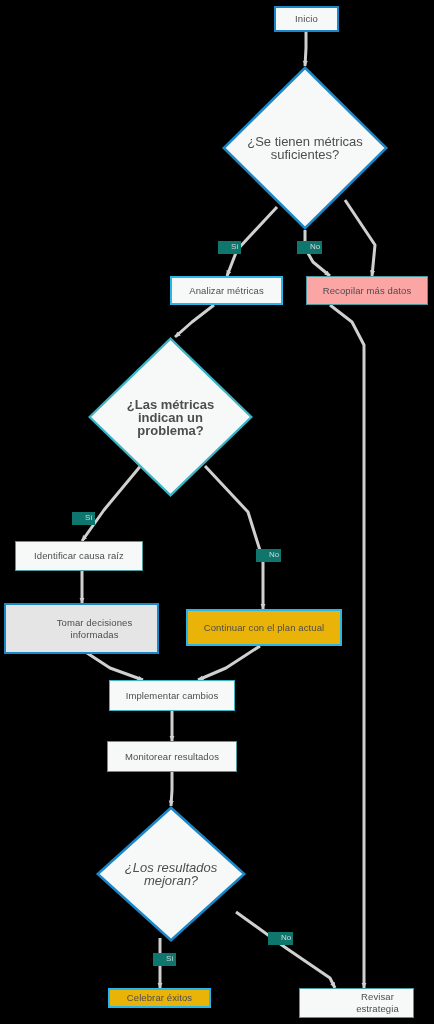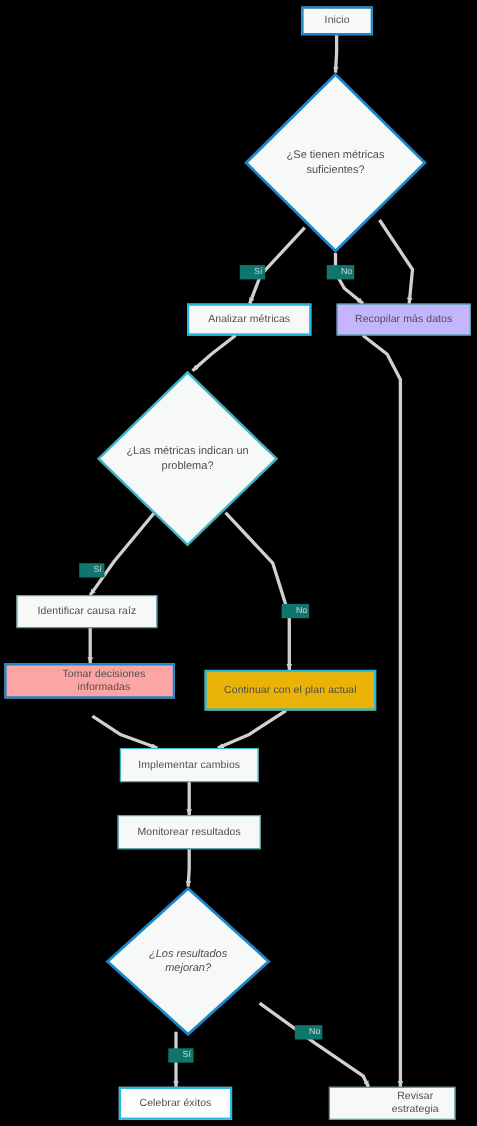--- a/index.html
+++ b/index.html
@@ -9,21 +9,21 @@
   .edges{position:absolute;left:0;top:0;width:434px;height:1024px;}
   .node{position:absolute;box-sizing:border-box;background:#f7f8f8;
         display:flex;align-items:center;justify-content:center;text-align:center;
         color:#4d4d4d;font-size:9.5px;line-height:12px;letter-spacing:.1px;
         padding:2px 6px;}
   .rect{border-style:solid;}
   .dia-wrap{position:absolute;}
   .dia-wrap svg{position:absolute;left:0;top:0;overflow:visible;}
   .dia-label{position:absolute;left:0;top:0;width:100%;height:100%;
         display:flex;align-items:center;justify-content:center;text-align:center;
-        color:#4d4d4d;font-size:10px;line-height:13px;pointer-events:none;}
+        color:#4d4d4d;font-size:13px;line-height:13px;pointer-events:none;}
   .elabel{position:absolute;background:#0f766e;color:#d8d8d8;font-size:8px;
         line-height:10px;padding:1px 2px 2px 13px;white-space:nowrap;}
 </style>
 </head>
 <body>
 
 <div id="canvas">
   <svg class="edges" id="edge-layer" viewBox="0 0 434 1024" width="434" height="1024">
     <defs>
       <marker id="arrow" markerWidth="7" markerHeight="7" refX="5.4" refY="2.6" orient="auto" markerUnits="userSpaceOnUse">
@@ -56,55 +56,55 @@
         <svg width="166" height="164" viewBox="0 0 166 164">
           <polygon points="83,1.75 164.25,82 83,162.25 1.75,82" fill="#f7f8f8" stroke="#1b87c9" stroke-width="2.5"></polygon>
         </svg>
         <div class="dia-label" style="color: rgb(77, 77, 77);">
           <div style="max-width: 120px;">¿Se tienen métricas suficientes?</div>
         </div>
       </div>
       <div class="node rect" style="left: 170px; top: 276px; width: 113px; height: 29px; border-width: 2.5px; border-color: rgb(41, 182, 232); background: rgb(247, 248, 248); color: rgb(77, 77, 77);">
         <span>Analizar métricas</span>
       </div>
-      <div class="node rect" style="left: 306px; top: 276px; width: 122px; height: 29px; border-width: 1.6px; border-color: rgb(74, 155, 160); background: #c4b5fd; color: rgb(77, 77, 77);">
+      <div class="node rect" style="left: 306px; top: 276px; width: 122px; height: 29px; border-width: 1.6px; border-color: rgb(74, 155, 160); background: #fca5a5; color: rgb(77, 77, 77);">
         <span>Recopilar más datos</span>
       </div>
       <div class="dia-wrap" style="left: 88px; top: 337px; width: 165px; height: 160px;">
         <svg width="165" height="160" viewBox="0 0 165 160">
           <polygon points="82.5,1.6 163.4,80 82.5,158.4 1.6,80" fill="#f7f8f8" stroke="#3bb4c6" stroke-width="2.2"></polygon>
         </svg>
         <div class="dia-label" style="color: rgb(77, 77, 77);">
-          <div style="max-width: 119px;">¿Las métricas indican un problema?</div>
+          <div style="max-width: 119px; font-weight: bold;">¿Las métricas indican un problema?</div>
         </div>
       </div>
       <div class="node rect" style="left: 15px; top: 541px; width: 128px; height: 30px; border-width: 1.6px; border-color: rgb(74, 155, 160); background: rgb(247, 248, 248); color: rgb(77, 77, 77);">
         <span>Identificar causa raíz</span>
       </div>
-      <div class="node rect" style="left: 4px; top: 603px; width: 155px; height: 32px; border-width: 2.5px; border-color: rgb(27, 135, 201); background: #fca5a5; color: rgb(77, 77, 77); padding-left: 32px;">
+      <div class="node rect" style="left: 4px; top: 603px; width: 155px; height: 51px; border-width: 2.5px; border-color: rgb(27, 135, 201); background: #e5e5e5; color: rgb(77, 77, 77); padding-left: 32px;">
         <span>Tomar decisiones informadas</span>
       </div>
       <div class="node rect" style="left: 186px; top: 609px; width: 156px; height: 37px; border-width: 2.5px; border-color: rgb(41, 182, 232); background: #eab308; color: rgb(77, 77, 77);">
         <span>Continuar con el plan actual</span>
       </div>
       <div class="node rect" style="left: 109px; top: 680px; width: 126px; height: 31px; border-width: 1.8px; border-color: rgb(59, 180, 198); background: rgb(247, 248, 248); color: rgb(77, 77, 77);">
         <span>Implementar cambios</span>
       </div>
       <div class="node rect" style="left: 107px; top: 741px; width: 130px; height: 31px; border-width: 1.8px; border-color: rgb(74, 155, 160); background: rgb(247, 248, 248); color: rgb(77, 77, 77);">
         <span>Monitorear resultados</span>
       </div>
       <div class="dia-wrap" style="left: 96px; top: 806px; width: 150px; height: 136px; font-style: italic;">
         <svg width="150" height="136" viewBox="0 0 150 136">
           <polygon points="75,1.75 148.25,68 75,134.25 1.75,68" fill="#f7f8f8" stroke="#1b87c9" stroke-width="2.5"></polygon>
         </svg>
         <div class="dia-label" style="color: rgb(77, 77, 77);">
           <div style="max-width: 108px;">¿Los resultados mejoran?</div>
         </div>
       </div>
-      <div class="node rect" style="left: 108px; top: 988px; width: 103px; height: 30px; border-width: 2.5px; border-color: rgb(41, 182, 232); background: #ffffff; color: rgb(77, 77, 77);">
+      <div class="node rect" style="left: 108px; top: 988px; width: 103px; height: 20px; border-width: 2.5px; border-color: rgb(41, 182, 232); background: #eab308; color: rgb(77, 77, 77);">
         <span>Celebrar éxitos</span>
       </div>
       <div class="node rect" style="left: 299px; top: 988px; width: 115px; height: 30px; border-width: 1.8px; border-color: rgb(74, 155, 160); background: rgb(247, 248, 248); color: rgb(77, 77, 77); padding-left: 48px;">
         <span>Revisar estrategia</span>
       </div>
     </div>
   <div id="label-layer">
       <div class="elabel" style="left: 218px; top: 241px;">Sí</div>
       <div class="elabel" style="left: 297px; top: 241px;">No</div>
       <div class="elabel" style="left: 72px; top: 512px;">Sí</div>

